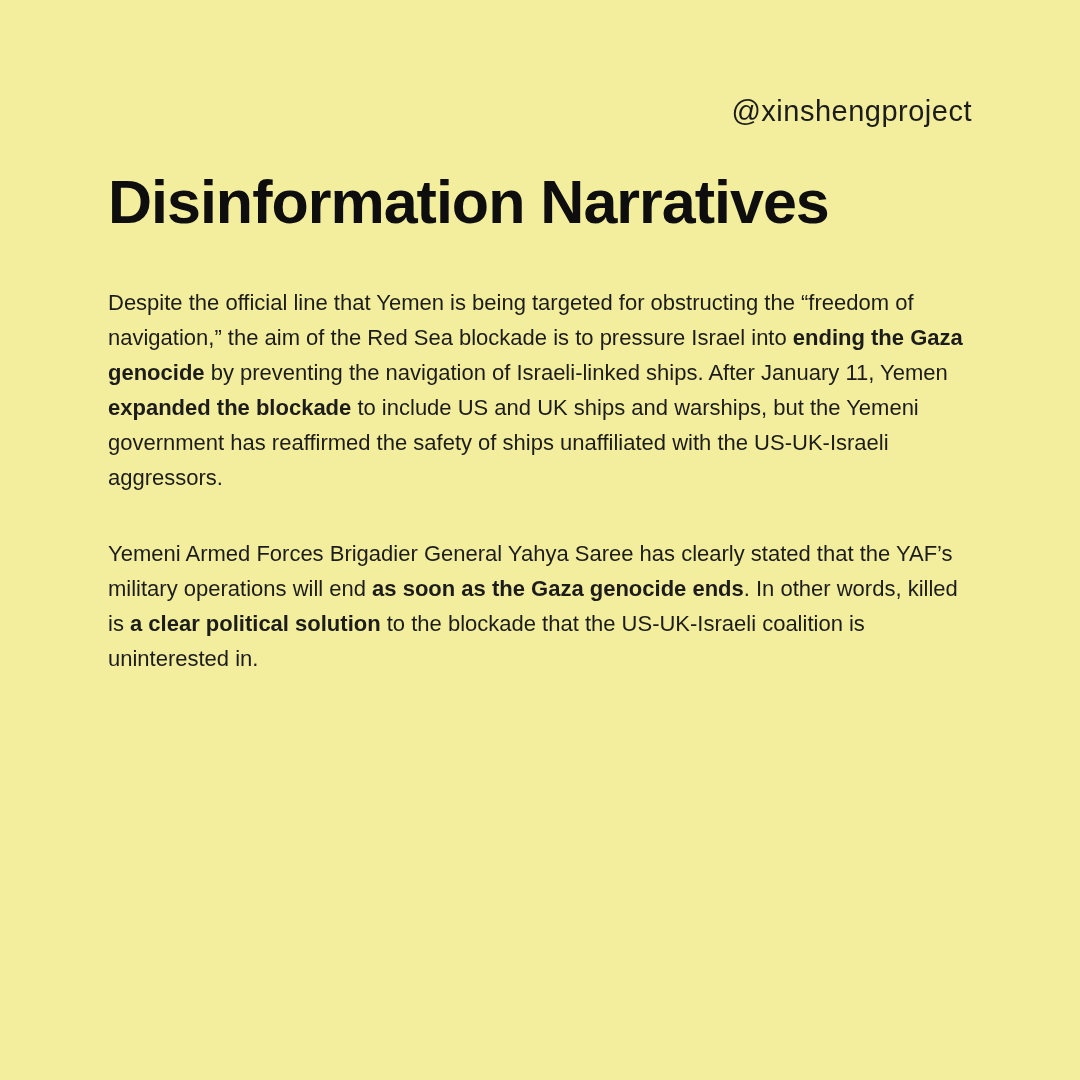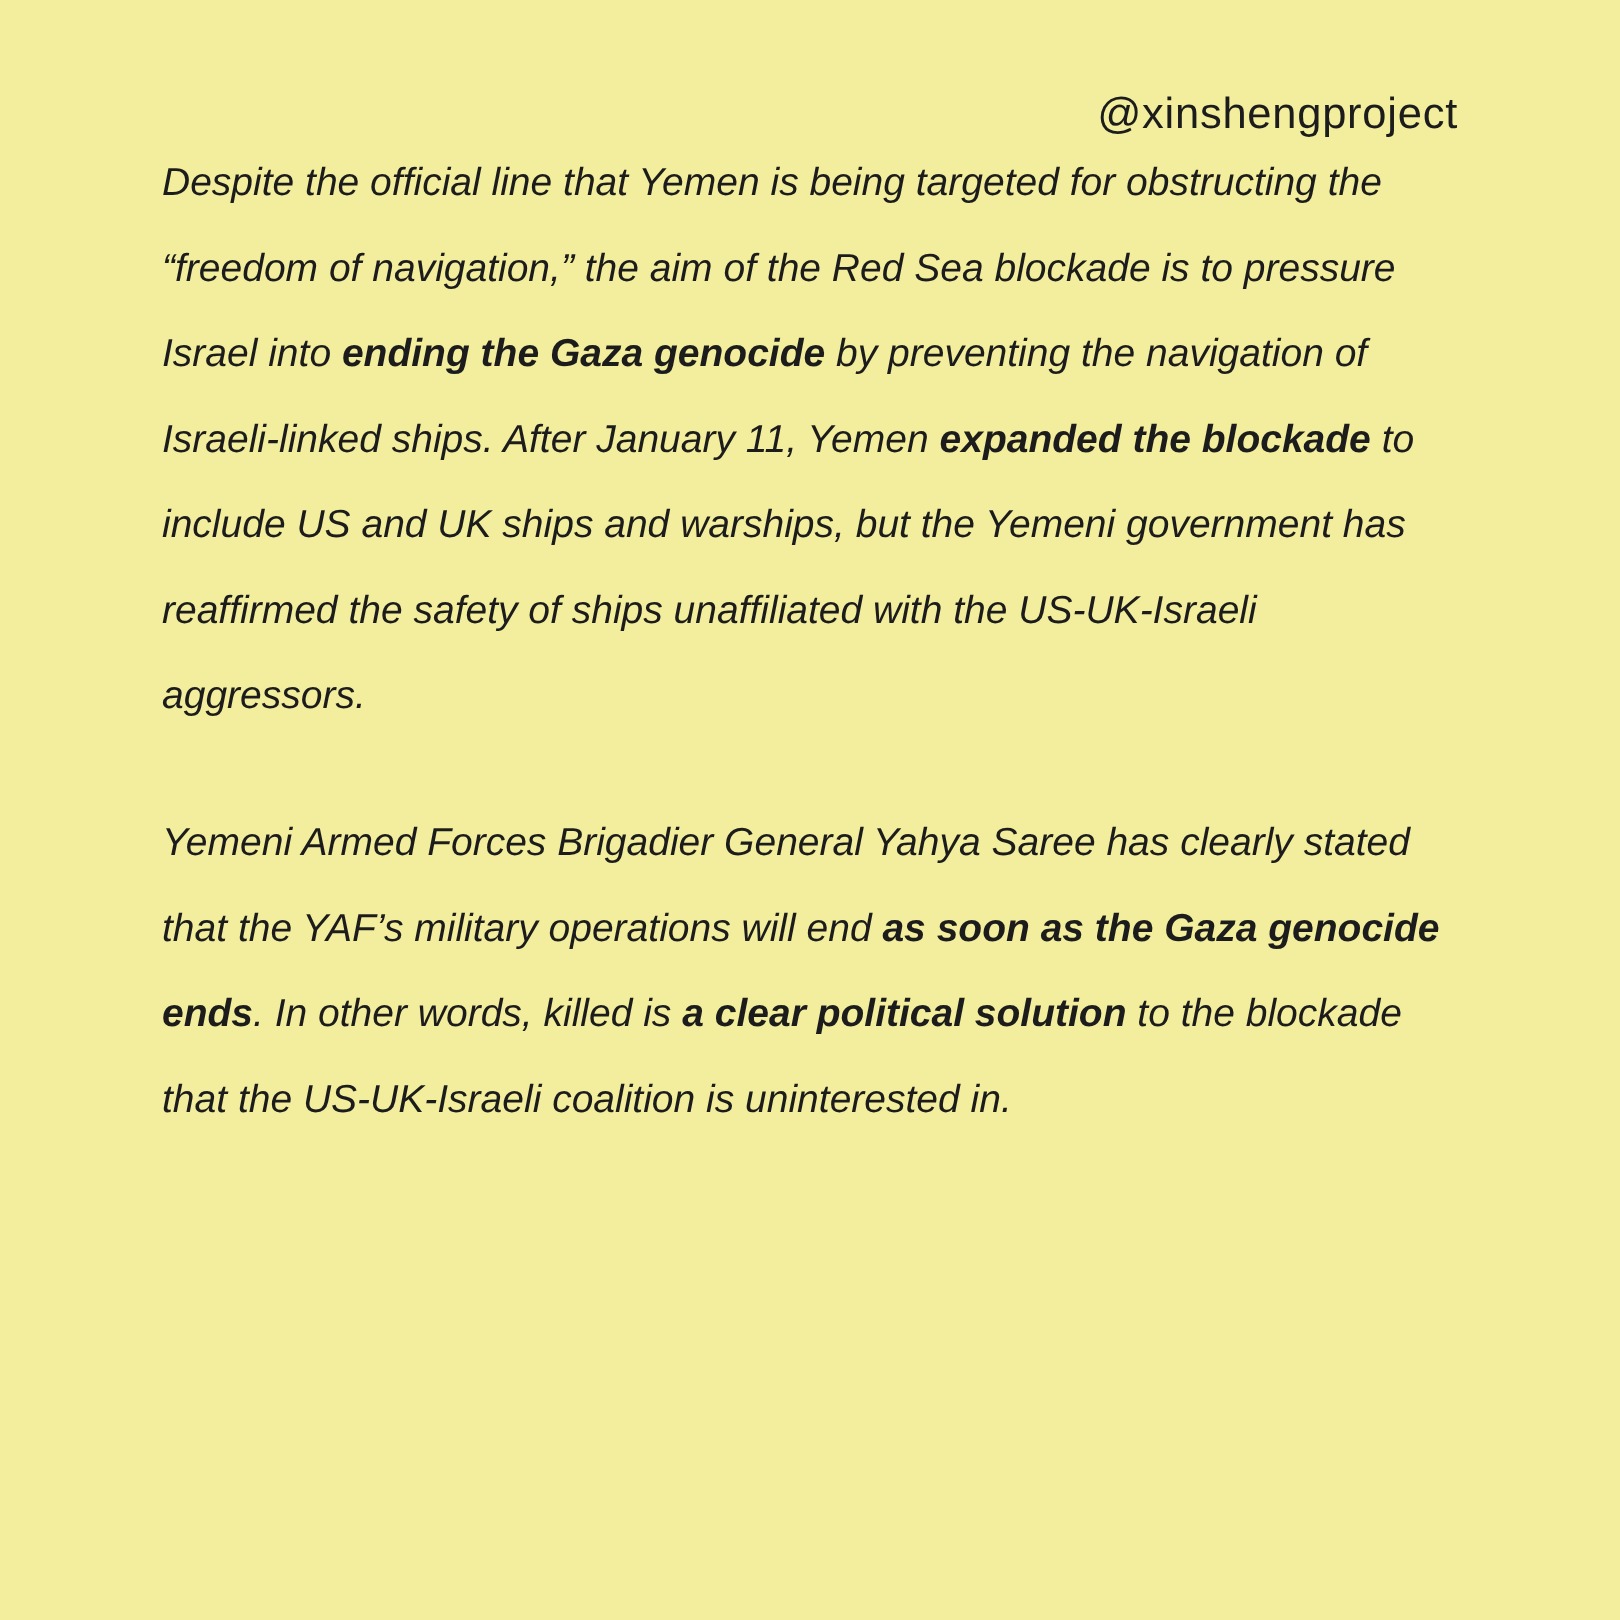--- a/index.html
+++ b/index.html
@@ -11,52 +11,52 @@
     height: 1080px;
     background: var(--bg, #F3EE9D);
     color: var(--text, #1C1C1C);
     font-family: "Liberation Sans", sans-serif;
     overflow: hidden;
   }
   .slide {
     box-sizing: border-box;
     width: 1080px;
     height: 1080px;
-    padding: 60px 108px 0 108px;
+    padding: 95px 108px 0 108px;
   }
   .handle {
     text-align: right;
     font-size: 29px;
     letter-spacing: 0.5px;
     color: var(--text, #1C1C1C);
   }
   .title {
     margin: 44px 0 52px 0;
     font-size: 61px;
     line-height: 1.0;
     font-weight: 700;
     letter-spacing: -1px;
     color: var(--title, #0E0E0E);
   }
   .body-text {
     width: 864px;
   }
   .para {
     margin: 0 0 41px 0;
-    font-size: 26px;
-    line-height: 57px;
+    font-size: 22px;
+    line-height: 35px;
     font-weight: 400;
-    font-style: italic;
   }
   .para strong {
     font-weight: 700;
   }
 </style>
 </head>
 <body>
 
 <div class="slide">
   <div class="handle">@xinshengproject</div>
+  <h1 class="title">Disinformation Narratives</h1>
   <div class="body-text">
       <p class="para"><span>Despite the official line that Yemen is being targeted for obstructing the “freedom of navigation,” the aim of the Red Sea blockade is to pressure Israel into </span><strong>ending the Gaza genocide</strong><span> by preventing the navigation of Israeli-linked ships. After January 11, Yemen </span><strong>expanded the blockade</strong><span> to include US and UK ships and warships, but the Yemeni government has reaffirmed the safety of ships unaffiliated with the US-UK-Israeli aggressors.</span></p>
       <p class="para"><span>Yemeni Armed Forces Brigadier General Yahya Saree has clearly stated that the YAF’s military operations will end </span><strong>as soon as the Gaza genocide ends</strong><span>. In other words, killed is </span><strong>a clear political solution</strong><span> to the blockade that the US-UK-Israeli coalition is uninterested in.</span></p>
     </div>
 </div>
 
 </body></html>

